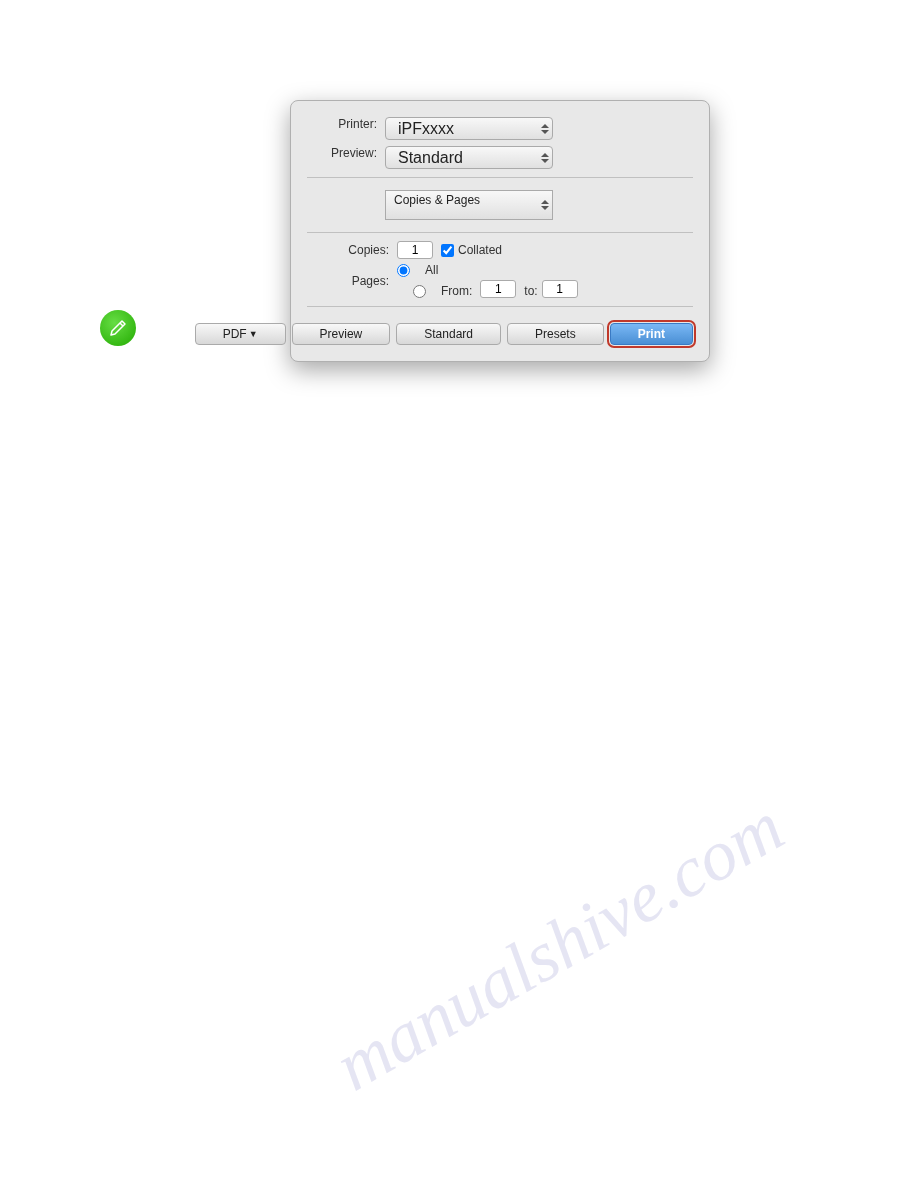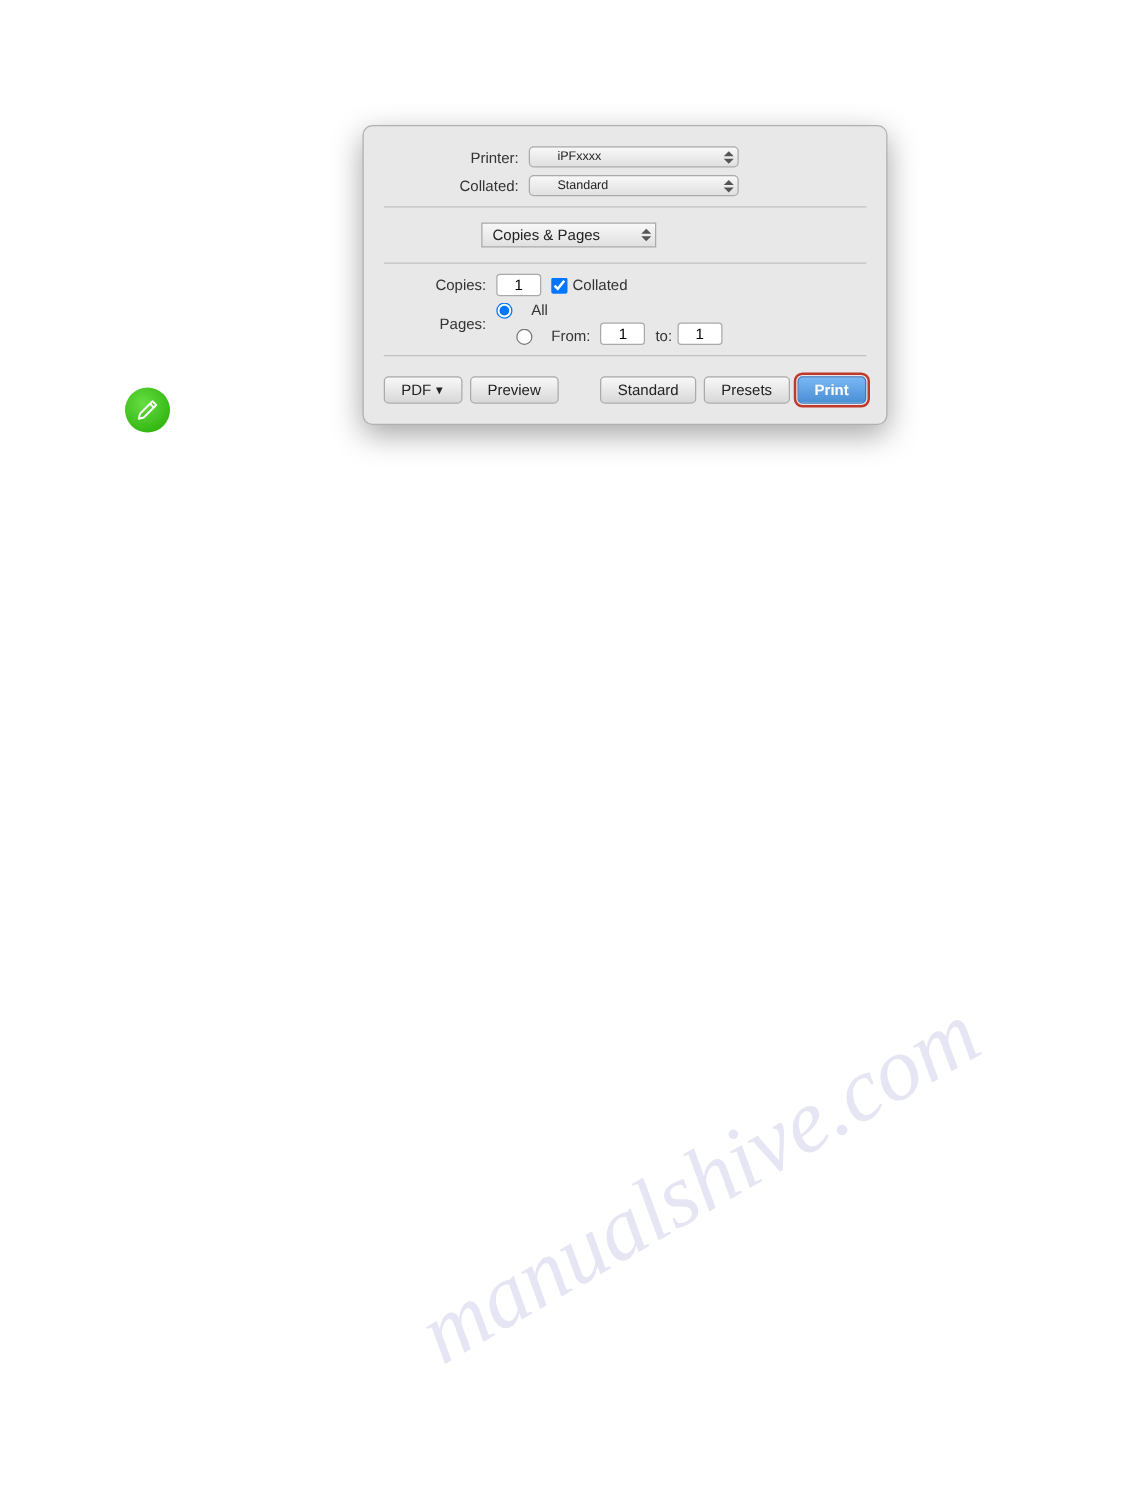--- a/index.html
+++ b/index.html
@@ -27,24 +27,22 @@
       width: 420px;
       background: #e8e8e8;
       border: 1px solid #b0b0b0;
       border-radius: 8px;
       box-shadow: 0 8px 24px rgba(0,0,0,0.35);
       padding: 16px 0 12px 0;
     }
 
     .dialog-row {
       display: flex;
-      align-items: center;
       margin-bottom: 6px;
       padding: 0 16px;
-      margin-left: 38px;
     }
 
     .dialog-label {
       text-align: right;
       width: 70px;
       font-size: 12px;
       color: #333;
       margin-right: 8px;
       flex-shrink: 0;
     }
@@ -61,22 +59,22 @@
       display: inline-flex;
       align-items: center;
     }
 
     .mac-select {
       appearance: none;
       -webkit-appearance: none;
       background: linear-gradient(to bottom, #f8f8f8, #e0e0e0);
       border: 1px solid #aaa;
       border-radius: 4px;
-      padding: 2px 24px 2px 22px;
-      font-size: 10px;
+      padding: 2px 24px 2px 12px;
+      font-size: 16px;
       color: #222;
       width: 168px;
       cursor: pointer;
       outline: none;
     }
 
     .mac-select-arrow {
       position: absolute;
       right: 4px;
       top: 50%;
@@ -118,24 +116,24 @@
       padding: 4px 16px;
       margin-bottom: 4px;
     }
 
     .copies-pages-select {
       appearance: none;
       -webkit-appearance: none;
       background: linear-gradient(to bottom, #f8f8f8, #e0e0e0);
       border: 1px solid #aaa;
       border-radius: 0;
-      padding: 2px 24px 2px 8px;
+      padding: 2px 24px 12px 8px;
       font-size: 12px;
       color: #222;
-      width: 140px;
+      width: 168px;
       cursor: pointer;
       outline: none;
     }
 
     
     .copies-row, .pages-row {
       display: flex;
       align-items: center;
       margin-bottom: 4px;
       padding: 0 28px;
@@ -188,21 +186,21 @@
       padding: 8px 16px 4px 16px;
       gap: 6px;
       margin-top: 8px;
     }
 
     .mac-button {
       appearance: none;
       background: linear-gradient(to bottom, #f8f8f8, #d8d8d8);
       border: 1px solid #aaa;
       border-radius: 4px;
-      padding: 3px 13px;
+      padding: 3px 27px;
       font-size: 12px;
       cursor: pointer;
       color: #222;
       outline: none;
       justify-content: space-between;
     }
 
     .mac-button-pdf {
       display: flex;
       align-items: center;
@@ -275,21 +273,21 @@
         <option>iPFxxxx</option>
       </select>
       <div class="mac-select-arrow">
         <div class="arrow-up"></div>
         <div class="arrow-down"></div>
       </div>
     </div>
   </div>
 
   <div class="dialog-row">
-    <span class="dialog-label">Collated:</span>
+    <span class="dialog-label">Preview:</span>
     <div class="mac-select-wrapper">
       <select class="mac-select">
         <option>Standard</option>
       </select>
       <div class="mac-select-arrow">
         <div class="arrow-up"></div>
         <div class="arrow-down"></div>
       </div>
     </div>
   </div>

